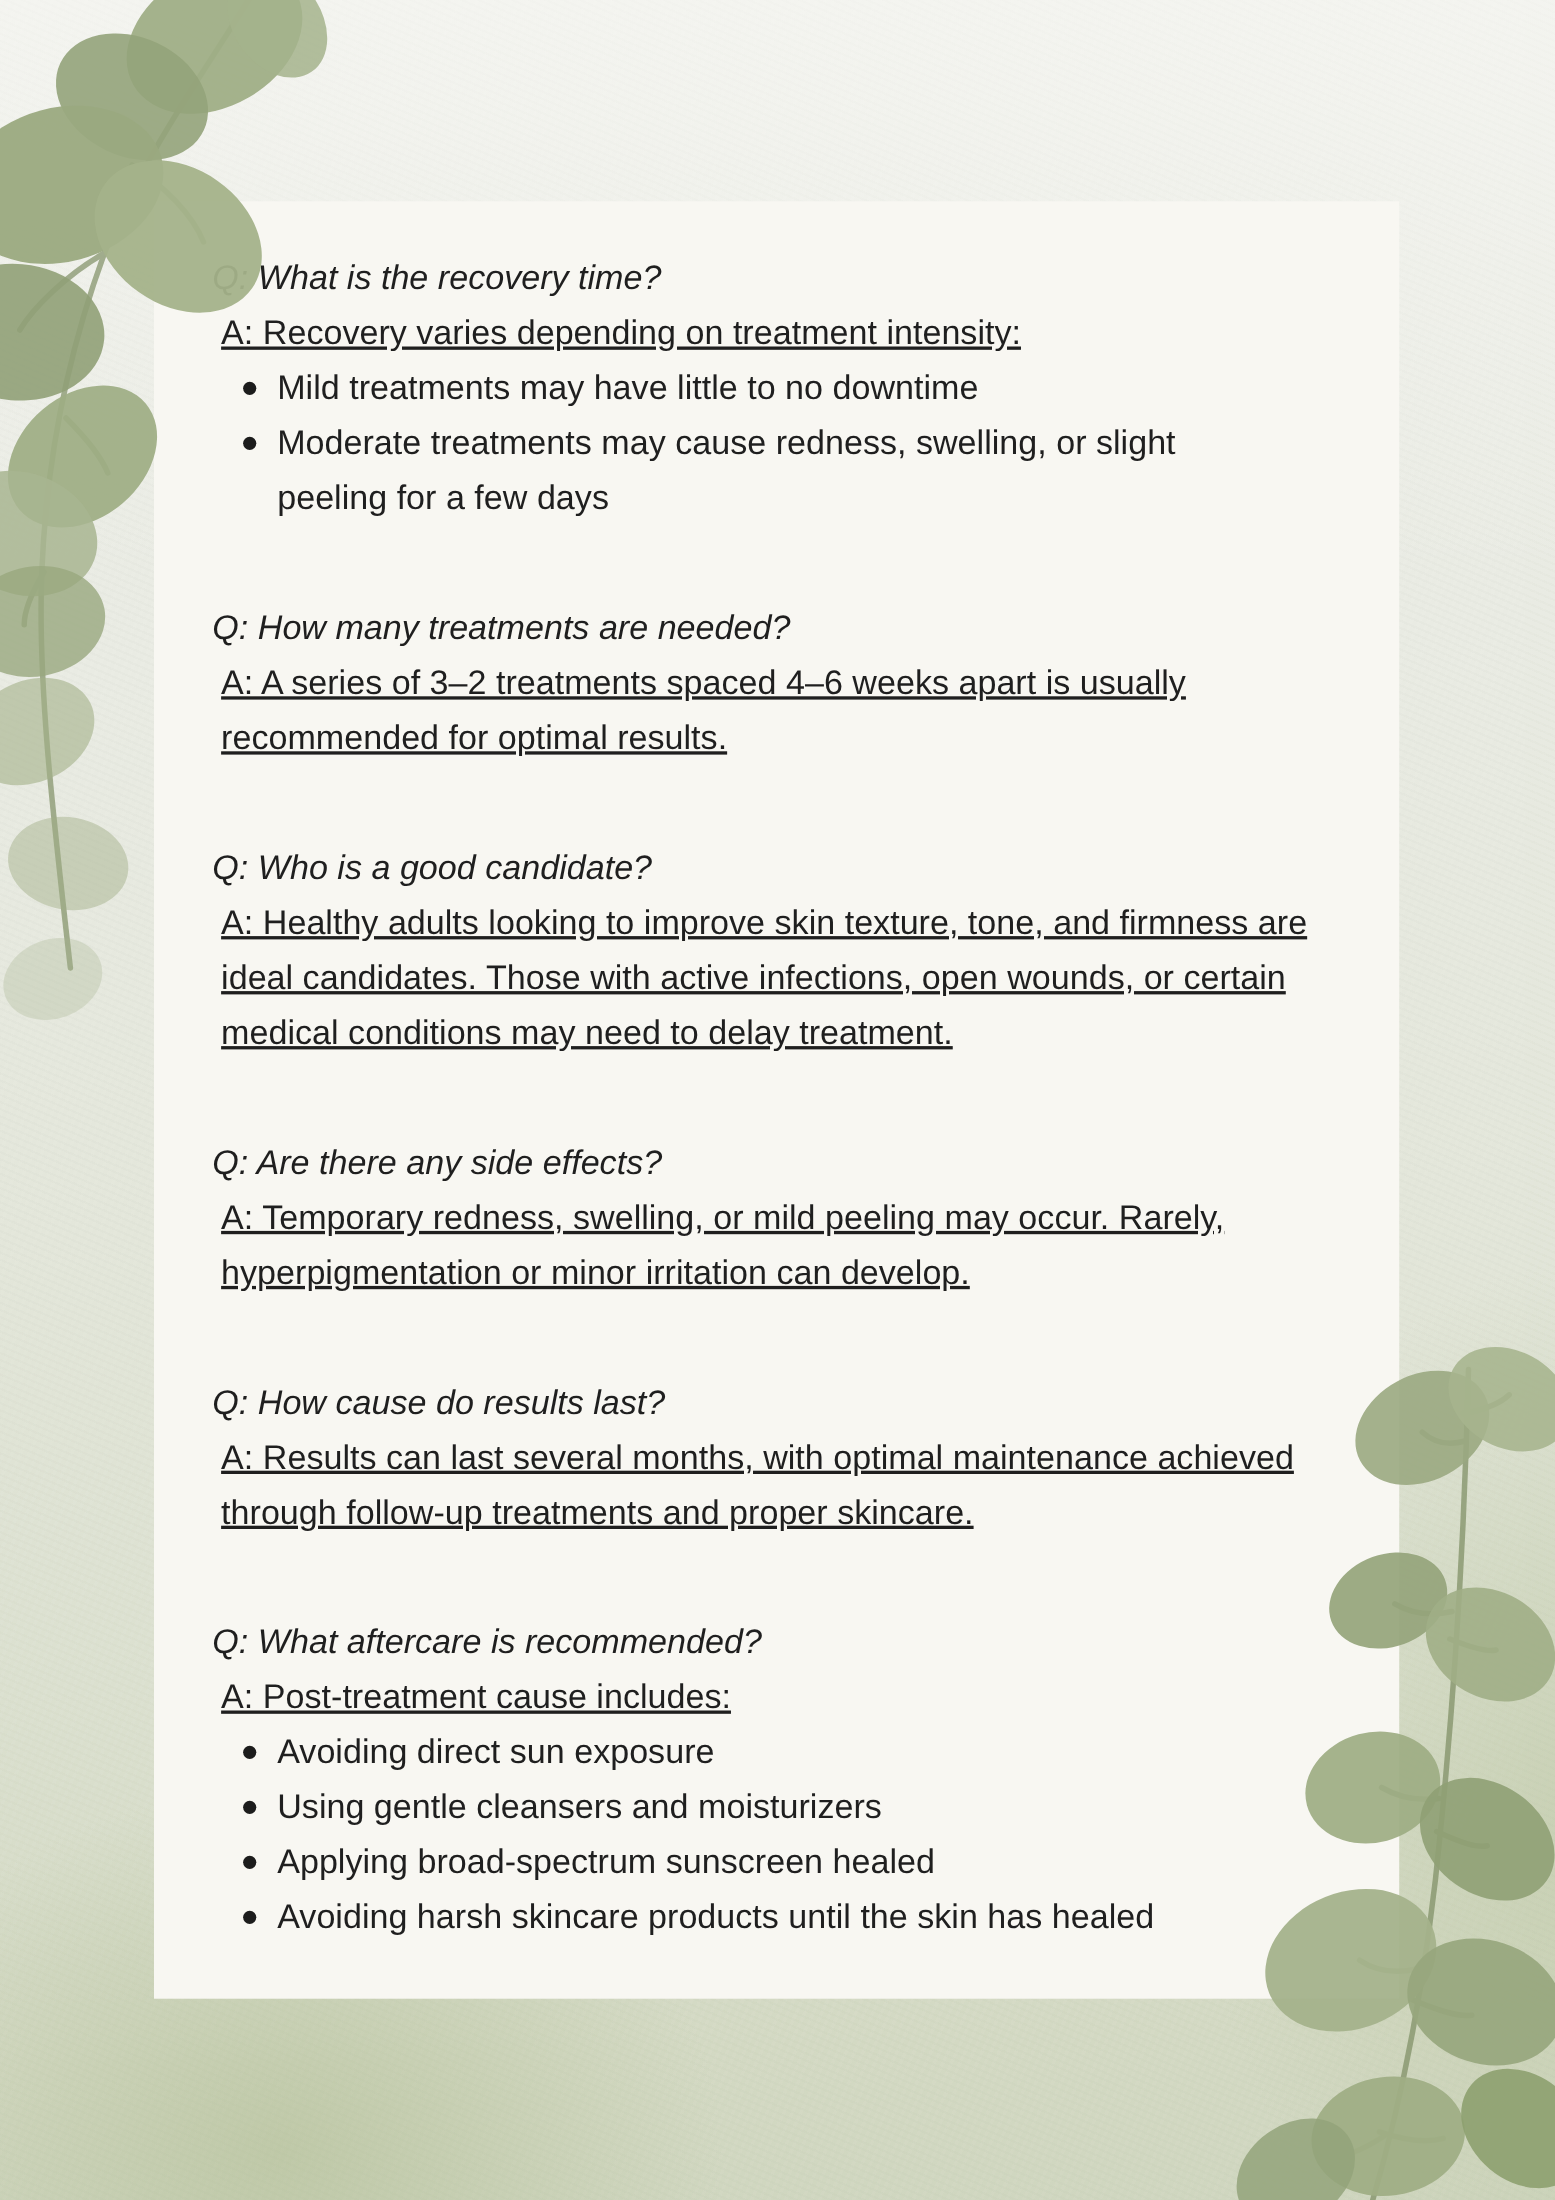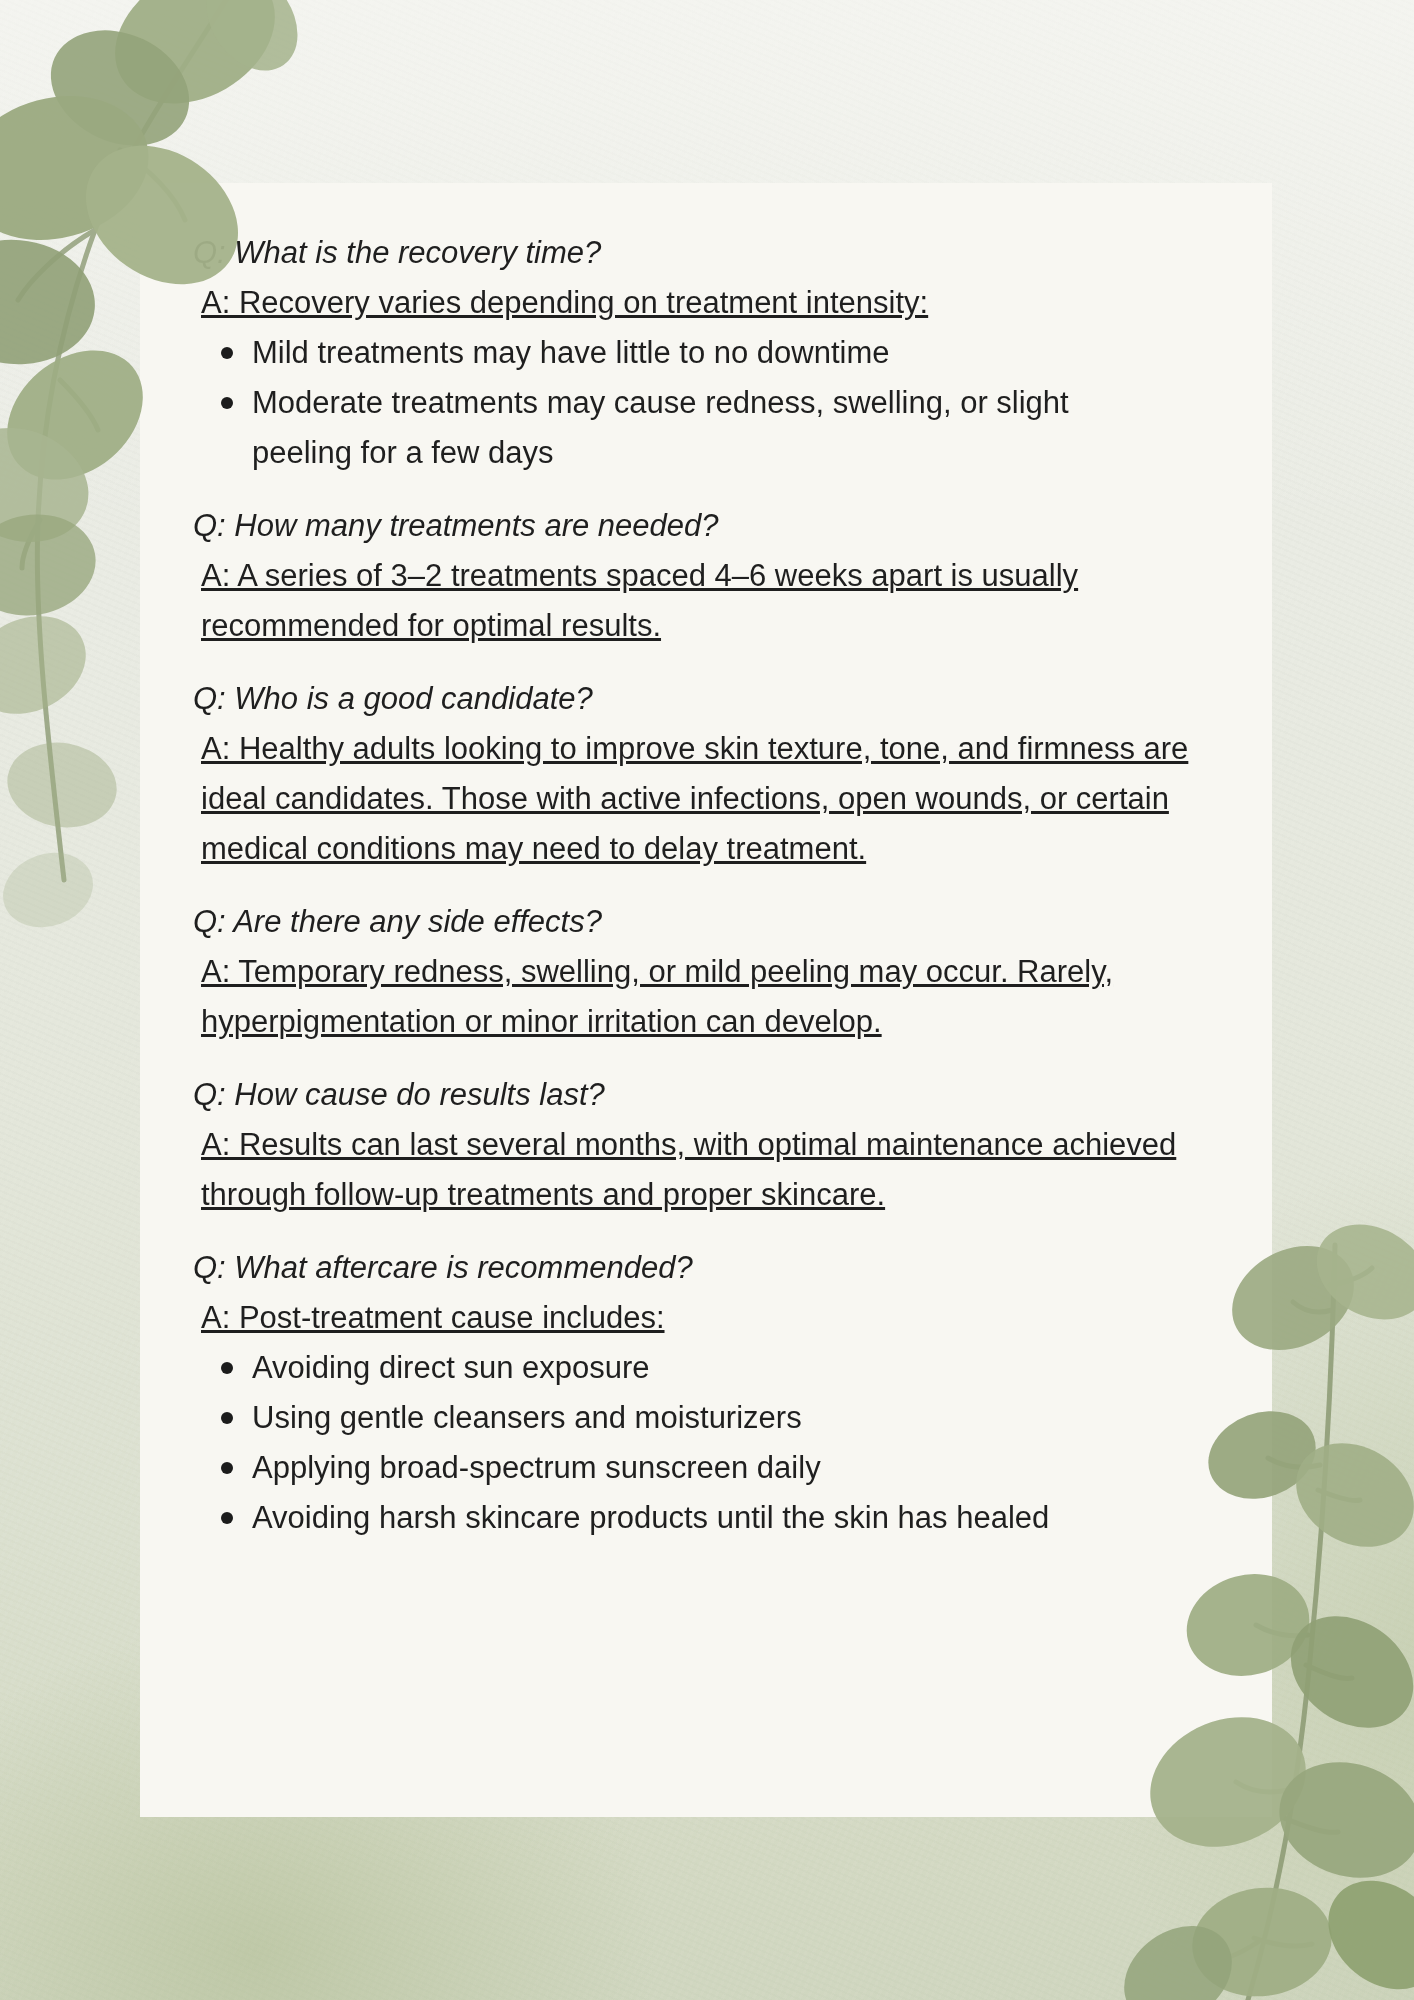--- a/index.html
+++ b/index.html
@@ -39,21 +39,21 @@
     left: 140px; top: 183px; width: 1132px; height: 1634px;
     background: #f8f7f2;
   }
   .content {
     padding: 45px 53px 0 53px;
     font-size: 31px;
     line-height: 50px;
     color: #1f1f1f;
   }
   .content p { margin: 0; }
-  .faq + .faq { margin-top: 23px; }
+  .faq + .faq { margin-top: 68px; }
   .question { font-style: italic; }
   .answer { padding-left: 8px; text-decoration: underline; }
   .bullets { list-style: none; margin: 0; padding: 0; }
   .bullets li { position: relative; padding-left: 59px; max-width: 845px; }
   .bullets li::before {
     content: "";
     position: absolute; left: 28px; top: 19px;
     width: 12px; height: 12px; border-radius: 50%;
     background: #1c1c1c;
   }
@@ -101,21 +101,21 @@
       <p class="question">Q: How cause do results last?</p>
       <p class="answer">A: Results can last several months, with optimal maintenance achieved through follow-up treatments and proper skincare.</p>
     </div>
 
     <div class="faq">
       <p class="question">Q: What aftercare is recommended?</p>
       <p class="answer">A: Post-treatment cause includes:</p>
       <ul class="bullets">
         <li>Avoiding direct sun exposure</li>
         <li>Using gentle cleansers and moisturizers</li>
-        <li>Applying broad-spectrum sunscreen daily</li>
+        <li>Applying broad-spectrum sunscreen healed</li>
         <li>Avoiding harsh skincare products until the skin has healed</li>
       </ul>
     </div>
 
   </div>
 </div>
 
 <svg class="branch branch-top-left" width="400" height="1000" viewBox="0 0 400 1000" xmlns="http://www.w3.org/2000/svg">
   <g stroke="#87966e" stroke-width="5" fill="none" opacity="0.75" stroke-linecap="round">
     <path d="M 232 -10 C 190 60, 130 140, 95 230 C 62 320, 42 420, 38 520 C 34 620, 48 740, 64 880"></path>

